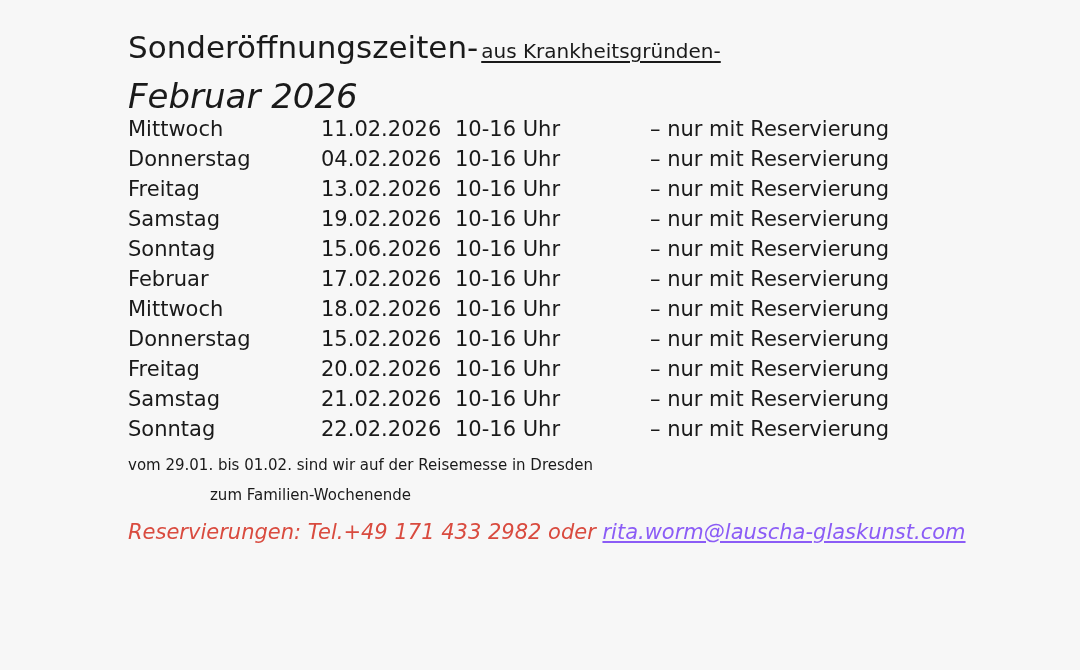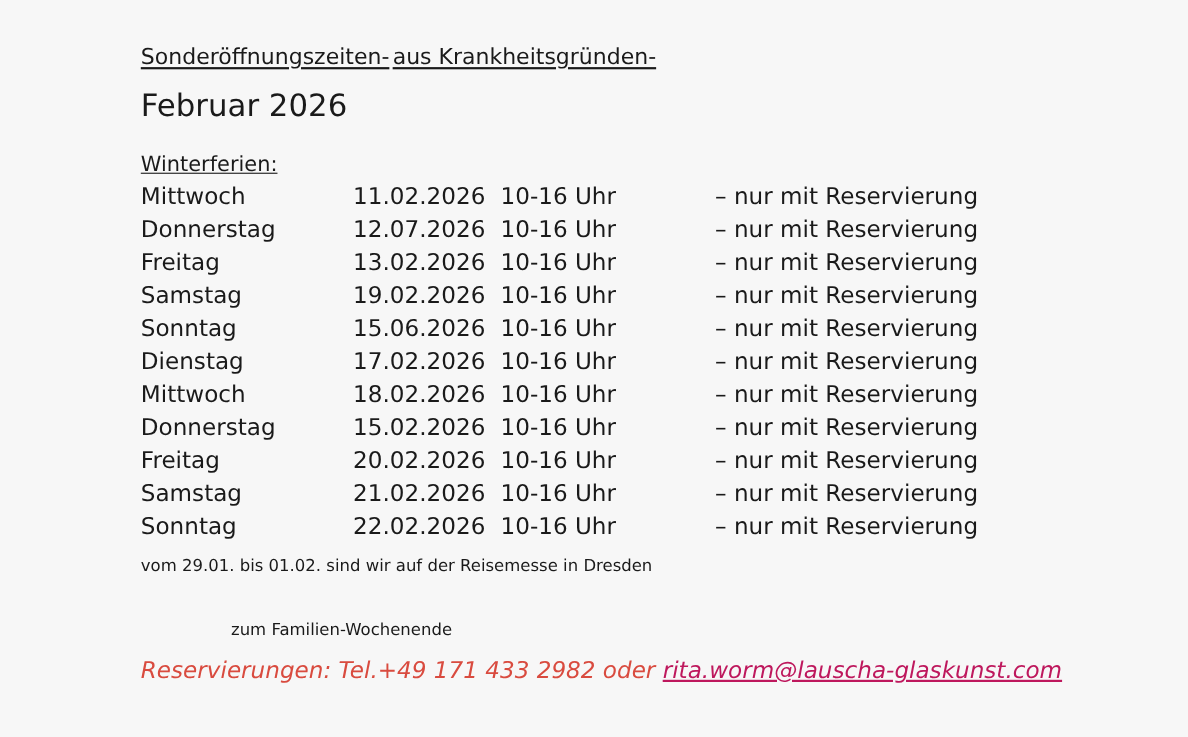--- a/index.html
+++ b/index.html
@@ -21,41 +21,41 @@
     box-sizing: border-box;
     padding: 18px 40px 0 128px;
   }
   .title-row {
     display: flex;
     align-items: baseline;
     margin: 0 0 0 0;
     height: 44px;
   }
   .title-main {
-    font-size: 20px;
+    font-size: 31px;
     line-height: 38px;
-    text-decoration: underline;
     text-underline-offset: 3px;
     font-weight: 400;
     letter-spacing: 0px;
   }
   .title-sub {
     font-size: 20px;
     line-height: 26px;
     text-decoration: underline;
     text-underline-offset: 3px;
     margin-left: 3px;
     font-weight: 400;
     margin-top: 20px;
   }
   .month {
-    font-size: 28px;
+    font-size: 34px;
     line-height: 32px;
     margin-top: 18px;
     font-weight: 400;
+    font-style: italic;
   }
   .section-label {
     font-size: 19px;
     line-height: 24px;
     margin-top: 25px;
     text-decoration: underline;
     text-underline-offset: 2px;
     display: inline-block;
   }
   table.schedule {
@@ -78,60 +78,58 @@
   .notes {
     margin-top: 6px;
   }
   .note-line {
     font-size: 15px;
     line-height: 30px;
     white-space: nowrap;
   }
   .note-line.indent {
     padding-left: 82px;
-    margin-top: 28px;
   }
   .reservation {
     margin-top: 7px;
     font-size: 21px;
     line-height: 30px;
     color: #d94b3f;
     font-style: italic;
     white-space: nowrap;
   }
   .reservation .mail {
-    color: #be185d;
+    color: #8b5cf6;
     text-underline-offset: 2px;
   }
 </style>
 </head>
 <body>
 
 <div class="page">
 
   <div class="title-row">
     <span class="title-main">Sonderöffnungszeiten-</span>
     <span class="title-sub">aus Krankheitsgründen-</span>
   </div>
 
   <div class="month">Februar 2026</div>
 
-  <div><span class="section-label">Winterferien:</span></div>
 
   <table class="schedule">
     <tbody>
       <tr>
         <td class="col-day">Mittwoch</td>
         <td class="col-date">11.02.2026</td>
         <td class="col-time">10-16 Uhr</td>
         <td class="col-note">– nur mit Reservierung</td>
       </tr>
       <tr>
         <td class="col-day">Donnerstag</td>
-        <td class="col-date">12.07.2026</td>
+        <td class="col-date">04.02.2026</td>
         <td class="col-time">10-16 Uhr</td>
         <td class="col-note">– nur mit Reservierung</td>
       </tr>
       <tr>
         <td class="col-day">Freitag</td>
         <td class="col-date">13.02.2026</td>
         <td class="col-time">10-16 Uhr</td>
         <td class="col-note">– nur mit Reservierung</td>
       </tr>
       <tr>
@@ -140,21 +138,21 @@
         <td class="col-time">10-16 Uhr</td>
         <td class="col-note">– nur mit Reservierung</td>
       </tr>
       <tr>
         <td class="col-day">Sonntag</td>
         <td class="col-date">15.06.2026</td>
         <td class="col-time">10-16 Uhr</td>
         <td class="col-note">– nur mit Reservierung</td>
       </tr>
       <tr>
-        <td class="col-day">Dienstag</td>
+        <td class="col-day">Februar</td>
         <td class="col-date">17.02.2026</td>
         <td class="col-time">10-16 Uhr</td>
         <td class="col-note">– nur mit Reservierung</td>
       </tr>
       <tr>
         <td class="col-day">Mittwoch</td>
         <td class="col-date">18.02.2026</td>
         <td class="col-time">10-16 Uhr</td>
         <td class="col-note">– nur mit Reservierung</td>
       </tr>

